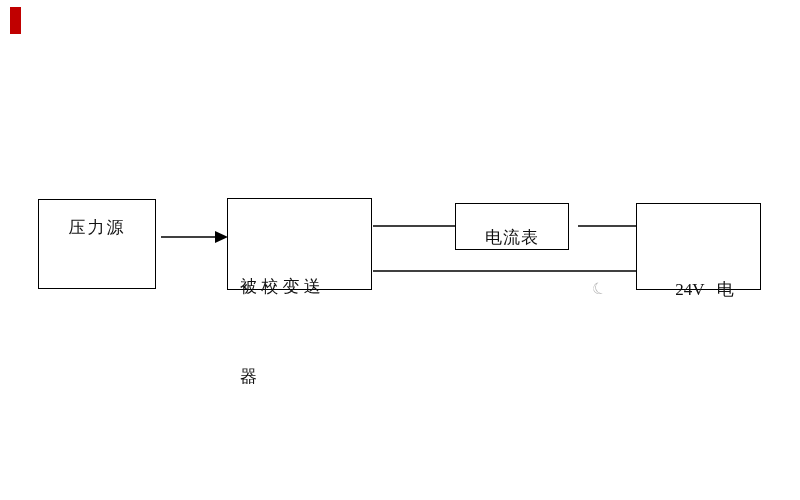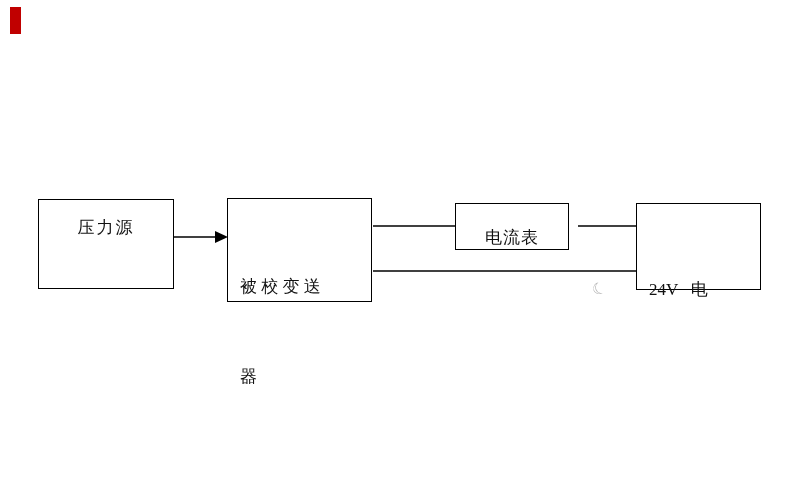--- a/index.html
+++ b/index.html
@@ -35,53 +35,54 @@
   .box {
     position: absolute;
     border: 1px solid #000000;
     background: #ffffff;
     font-size: 17px;
     box-sizing: border-box;
   }
   .box-pressure {
     left: 38px;
     top: 199px;
-    width: 136px;
+    width: 118px;
     height: 90px;
     text-align: center;
     padding-top: 16px;
     letter-spacing: 2px;
   }
   .box-transmitter {
     left: 227px;
     top: 198px;
     width: 145px;
-    height: 104px;
+    height: 92px;
     padding: 13px 8px 0 12px;
     line-height: 30px;
     white-space: pre;
   }
   .box-ammeter {
     left: 455px;
     top: 203px;
     width: 114px;
     height: 47px;
     display: flex;
     align-items: flex-end;
     justify-content: center;
     letter-spacing: 1px;
   }
   .box-power {
     left: 636px;
     top: 203px;
     width: 125px;
     height: 87px;
-    padding: 11px 8px 0 12px;
+    padding: 11px 8px 0 20px;
     line-height: 30px;
     white-space: pre;
+    text-align: center;
   }
   .watermark {
     position: absolute;
     left: 592px;
     top: 279px;
     display: flex;
     align-items: center;
     gap: 3px;
     color: #a9a9a9;
     font-size: 18px;

